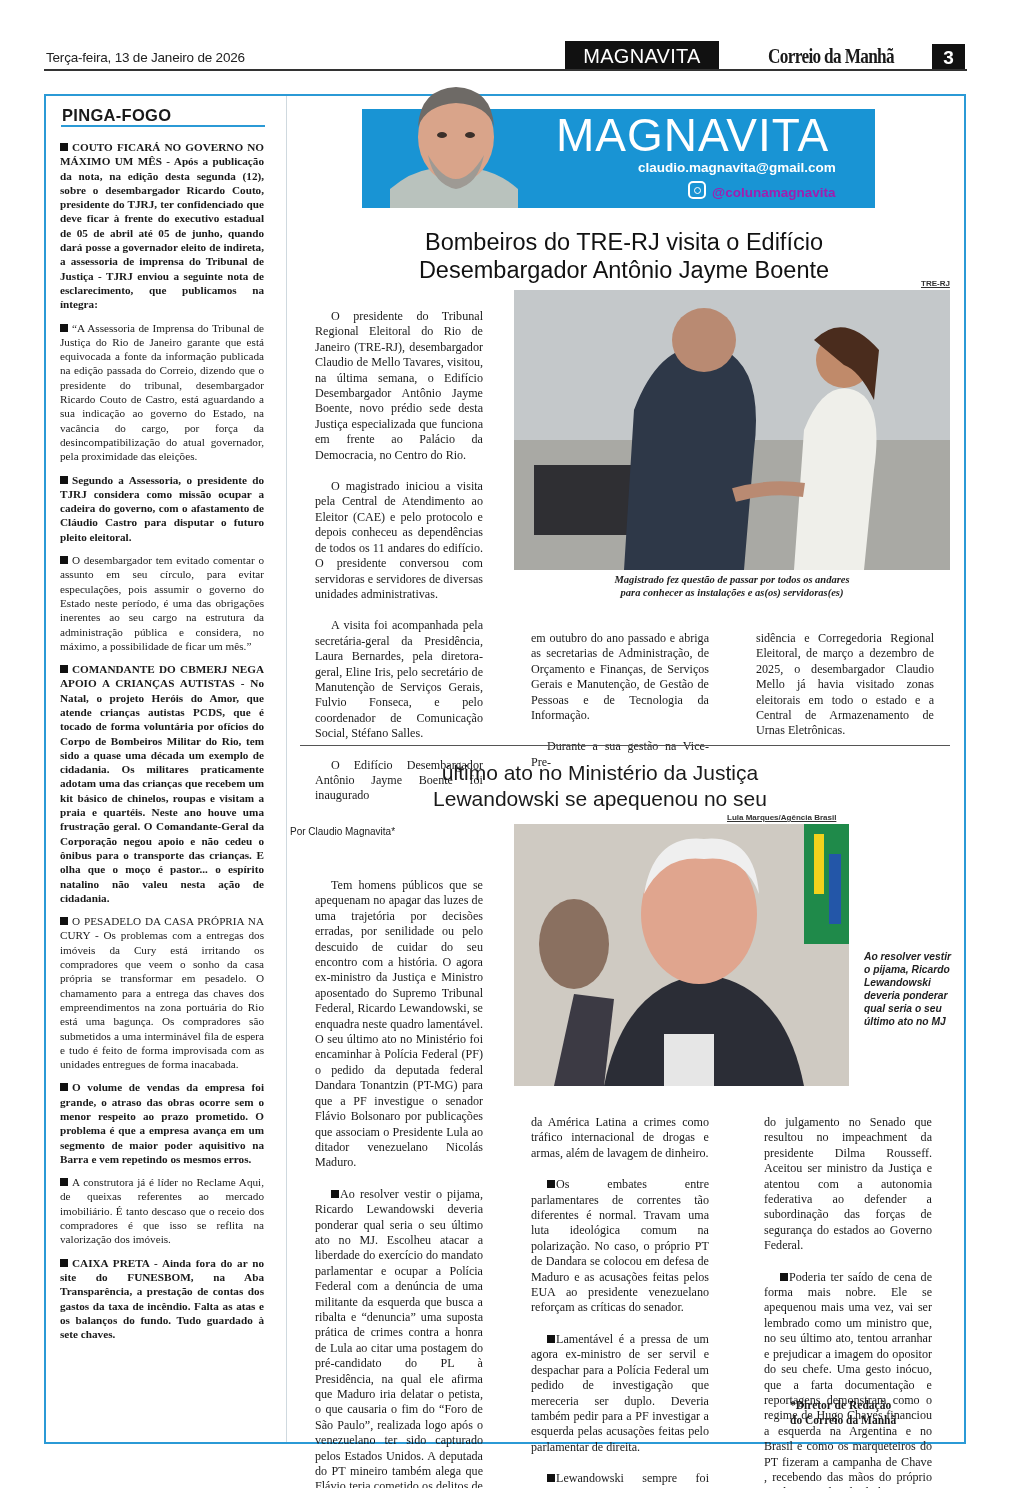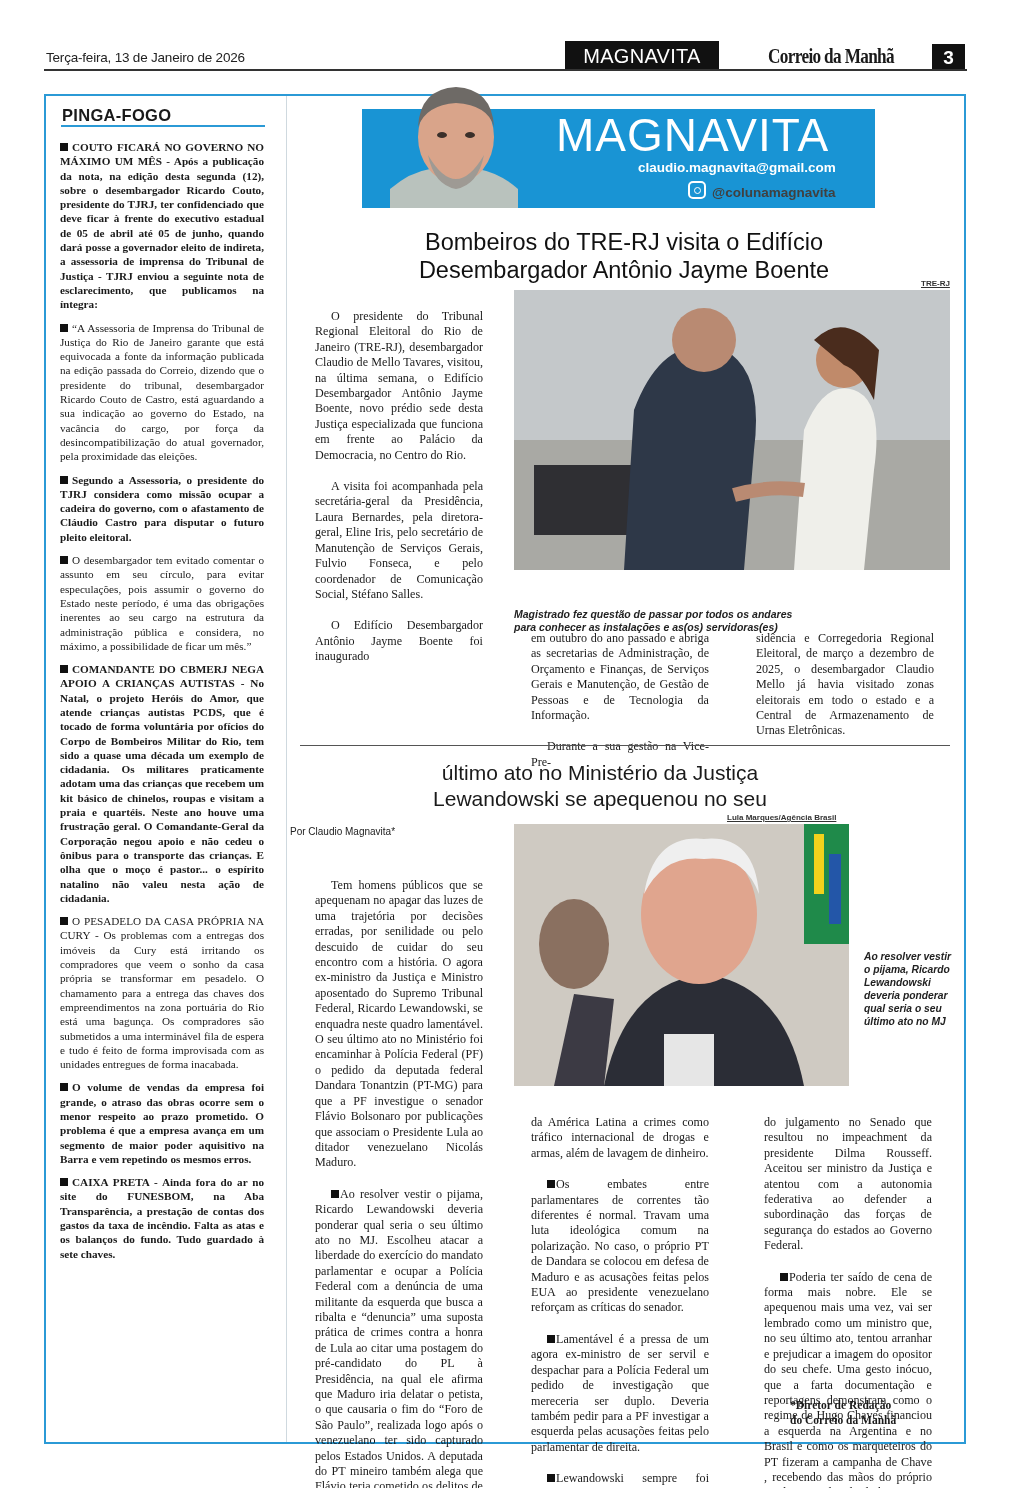--- a/index.html
+++ b/index.html
@@ -18,29 +18,29 @@
   .pf-title{left:62px;top:106px;font-family:"Liberation Sans","DejaVu Sans",sans-serif;font-weight:bold;font-size:16.5px;letter-spacing:0.3px;}
   .pf-rule{left:61px;top:125px;width:204px;height:2px;background:#2b9ad6;}
   .pf{left:60px;top:140px;width:204px;font-size:11.2px;line-height:14.3px;text-align:justify;hyphens:auto;}
   .pf p{margin:0 0 9px 0;}
   .pf .b{font-weight:bold;}
   .sq{display:inline-block;width:8px;height:8px;background:#111;margin-right:4px;vertical-align:0;}
   
   .banner{left:362px;top:109px;width:513px;height:99px;background:#1994d4;}
   .mag-title{left:556px;top:108px;font-family:"Liberation Sans","DejaVu Sans",sans-serif;font-size:46px;color:#fff;letter-spacing:1px;font-weight:normal;}
   .mag-email{left:638px;top:160px;font-family:"Liberation Sans","DejaVu Sans",sans-serif;font-weight:bold;font-size:13.5px;color:#fff;}
-  .mag-insta{left:696px;top:185px;font-family:"Liberation Sans","DejaVu Sans",sans-serif;font-weight:bold;font-size:13.5px;color:#404040;}
+  .mag-insta{left:696px;top:185px;font-family:"Liberation Sans","DejaVu Sans",sans-serif;font-weight:bold;font-size:13.5px;color:#a21caf;}
   .insta-icon{left:688px;top:181px;width:18px;height:18px;border:2px solid #fff;border-radius:5px;box-sizing:border-box;}
   .insta-icon::after{content:"";position:absolute;left:3.5px;top:3.5px;width:7px;height:7px;border:1.6px solid #fff;border-radius:50%;box-sizing:border-box;}
   .portrait{left:390px;top:77px;width:128px;height:131px;overflow:hidden;}
   
   .h1{left:300px;top:228px;width:648px;text-align:center;font-family:"Liberation Sans","DejaVu Sans",sans-serif;font-size:23.5px;line-height:28px;color:#111;}
   .credit{font-family:"Liberation Sans","DejaVu Sans",sans-serif;font-weight:bold;font-size:8px;color:#333;text-decoration:underline;}
   .photo1{left:514px;top:290px;width:436px;height:280px;background:linear-gradient(180deg,#c9cdd0 0%,#b5b9bb 40%,#8f9393 100%);overflow:hidden;}
-  .caption{font-family:Liberation Sans, sans-serif;font-style:italic;font-weight:bold;font-size:10.5px;line-height:13px;text-align:left;color:#222;margin-top:35px;}
+  .caption{font-family:Liberation Serif, serif;font-style:italic;font-weight:bold;font-size:10.5px;line-height:13px;text-align:center;color:#222;}
   .body{font-size:12.1px;line-height:15.4px;text-align:justify;hyphens:auto;}
   .body p{margin:16px;text-indent:16px;}
   .hr-mid{left:300px;top:745px;width:650px;height:1px;background:#555;}
   .h2{left:300px;top:760px;width:600px;text-align:center;font-family:"Liberation Sans","DejaVu Sans",sans-serif;font-size:21px;line-height:26px;}
   .byline{left:290px;top:826px;font-family:"Liberation Sans","DejaVu Sans",sans-serif;font-size:10px;color:#222;}
   .photo2{left:514px;top:824px;width:335px;height:262px;overflow:hidden;background:linear-gradient(160deg,#d6d2cb 0%,#bdb4a8 50%,#8c8378 100%);}
   .side-cap{left:864px;top:950px;width:92px;font-family:"Liberation Sans","DejaVu Sans",sans-serif;font-style:italic;font-weight:bold;font-size:10.3px;line-height:13px;color:#222;}
   .sig{left:790px;top:1398px;width:158px;text-align:left;font-weight:bold;font-size:11.5px;line-height:14.5px;}
   .bq{display:inline-block;width:8px;height:8px;background:#111;margin-right:1px;}
 </style>
@@ -59,20 +59,21 @@
 <div class="abs pf-title">PINGA-FOGO</div>
 <div class="abs pf-rule"></div>
 <div class="abs pf">
   <p class="b"><span class="sq"></span><span>COUTO FICARÁ NO GOVERNO NO MÁXIMO UM MÊS</span><span> - Após a publicação da nota, na edição desta segunda (12), sobre o desembargador Ricardo Couto, presidente do TJRJ, ter confidenciado que deve ficar à frente do executivo estadual de 05 de abril até 05 de junho, quando dará posse a governador eleito de indireta, a assessoria de imprensa do Tribunal de Justiça - TJRJ enviou a seguinte nota de esclarecimento, que publicamos na íntegra:</span></p>
   <p><span class="sq"></span><span>“A Assessoria de Imprensa do Tribunal de Justiça do Rio de Janeiro garante que está equivocada a fonte da informação publicada na edição passada do Correio, dizendo que o presidente do tribunal, desembargador Ricardo Couto de Castro, está aguardando a sua indicação ao governo do Estado, na vacância do cargo, por força da desincompatibilização do atual governador, pela proximidade das eleições.</span></p>
   <p class="b"><span class="sq"></span><span>Segundo a Assessoria, o presidente do TJRJ considera como missão ocupar a cadeira do governo, com o afastamento de Cláudio Castro para disputar o futuro pleito eleitoral.</span></p>
   <p><span class="sq"></span><span>O desembargador tem evitado comentar o assunto em seu círculo, para evitar especulações, pois assumir o governo do Estado neste período, é uma das obrigações inerentes ao seu cargo na estrutura da administração pública e considera, no máximo, a possibilidade de ficar um mês.”</span></p>
   <p class="b"><span class="sq"></span><span>COMANDANTE DO CBMERJ NEGA APOIO A CRIANÇAS AUTISTAS</span><span> - No Natal, o projeto Heróis do Amor, que atende crianças autistas PCDS, que é tocado de forma voluntária por ofícios do Corpo de Bombeiros Militar do Rio, tem sido a quase uma década um exemplo de cidadania. Os militares praticamente adotam uma das crianças que recebem um kit básico de chinelos, roupas e visitam a praia e quartéis. Neste ano houve uma frustração geral. O Comandante-Geral da Corporação negou apoio e não cedeu o ônibus para o transporte das crianças. E olha que o moço é pastor... o espírito natalino não valeu nesta ação de cidadania.</span></p>
   <p><span class="sq"></span><span>O PESADELO DA CASA PRÓPRIA NA CURY</span><span> - Os problemas com a entregas dos imóveis da Cury está irritando os compradores que veem o sonho da casa própria se transformar em pesadelo. O chamamento para a entrega das chaves dos empreendimentos na zona portuária do Rio está uma bagunça. Os compradores são submetidos a uma interminável fila de espera e tudo é feito de forma improvisada com as unidades entregues de forma inacabada.</span></p>
   <p class="b"><span class="sq"></span><span>O volume de vendas da empresa foi grande, o atraso das obras ocorre sem o menor respeito ao prazo prometido. O problema é que a empresa avança em um segmento de maior poder aquisitivo na Barra e vem repetindo os mesmos erros.</span></p>
+  <p><span class="sq"></span><span>A construtora já é líder no Reclame Aqui, de queixas referentes ao mercado imobiliário. É tanto descaso que o receio dos compradores é que isso se reflita na valorização dos imóveis.</span></p>
   <p class="b"><span class="sq"></span><span>CAIXA PRETA</span><span> - Ainda fora do ar no site do FUNESBOM, na Aba Transparência, a prestação de contas dos gastos da taxa de incêndio. Falta as atas e os balanços do fundo. Tudo guardado à sete chaves.</span></p>
 </div>
 
 <div class="abs banner"></div>
 <div class="abs portrait">
   <svg width="128" height="131" viewBox="0 0 128 131">
     <rect width="128" height="131" fill="none"></rect>
     <path d="M0 131 L0 112 Q20 95 40 92 L88 92 Q110 96 128 112 L128 131 Z" fill="#b9c2bd"></path>
     <ellipse cx="66" cy="60" rx="38" ry="46" fill="#d9a48a"></ellipse>
     <path d="M28 50 Q30 12 66 10 Q102 12 104 50 Q98 28 66 26 Q36 28 28 50Z" fill="#6e6a66"></path>
@@ -103,20 +104,21 @@
     <path d="M300 50 Q330 20 365 60 L360 110 Q345 80 330 75Z" fill="#4a2c1d"></path>
     <path d="M220 205 Q255 195 290 200" stroke="#b98a72" stroke-width="14" fill="none"></path>
   </svg>
 </div>
 <div class="abs caption" style="left:514px;top:573px;width:436px">
   <div>Magistrado fez questão de passar por todos os andares</div>
   <div>para conhecer as instalações e as(os) servidoras(es)</div>
 </div>
 <div class="abs body" style="left:299px;top:293px;width:200px">
   <p>O presidente do Tribunal Regional Eleitoral do Rio de Janeiro (TRE-RJ), desembargador Claudio de Mello Tavares, visitou, na última semana, o Edifício Desembargador Antônio Jayme Boente, novo prédio sede desta Justiça especializada que funciona em frente ao Palácio da Democracia, no Centro do Rio.</p>
+  <p>O magistrado iniciou a visita pela Central de Atendimento ao Eleitor (CAE) e pelo protocolo e depois conheceu as dependências de todos os 11 andares do edifício. O presidente conversou com servidoras e servidores de diversas unidades administrativas.</p>
   <p>A visita foi acompanhada pela secretária-geral da Presidência, Laura Bernardes, pela diretora-geral, Eline Iris, pelo secretário de Manutenção de Serviços Gerais, Fulvio Fonseca, e pelo coordenador de Comunicação Social, Stéfano Salles.</p>
   <p>O Edifício Desembargador Antônio Jayme Boente foi inaugurado</p>
 </div>
 <div class="abs body" style="left:515px;top:615px;width:210px">
   <p style="text-indent:0">em outubro do ano passado e abriga as secretarias de Administração, de Orçamento e Finanças, de Serviços Gerais e Manutenção, de Gestão de Pessoas e de Tecnologia da Informação.</p>
   <p>Durante a sua gestão na Vice-Pre-</p>
 </div>
 <div class="abs body" style="left:740px;top:615px;width:210px">
   <p style="text-indent:0">sidência e Corregedoria Regional Eleitoral, de março a dezembro de 2025, o desembargador Claudio Mello já havia visitado zonas eleitorais em todo o estado e a Central de Armazenamento de Urnas Eletrônicas.</p>
 </div>

